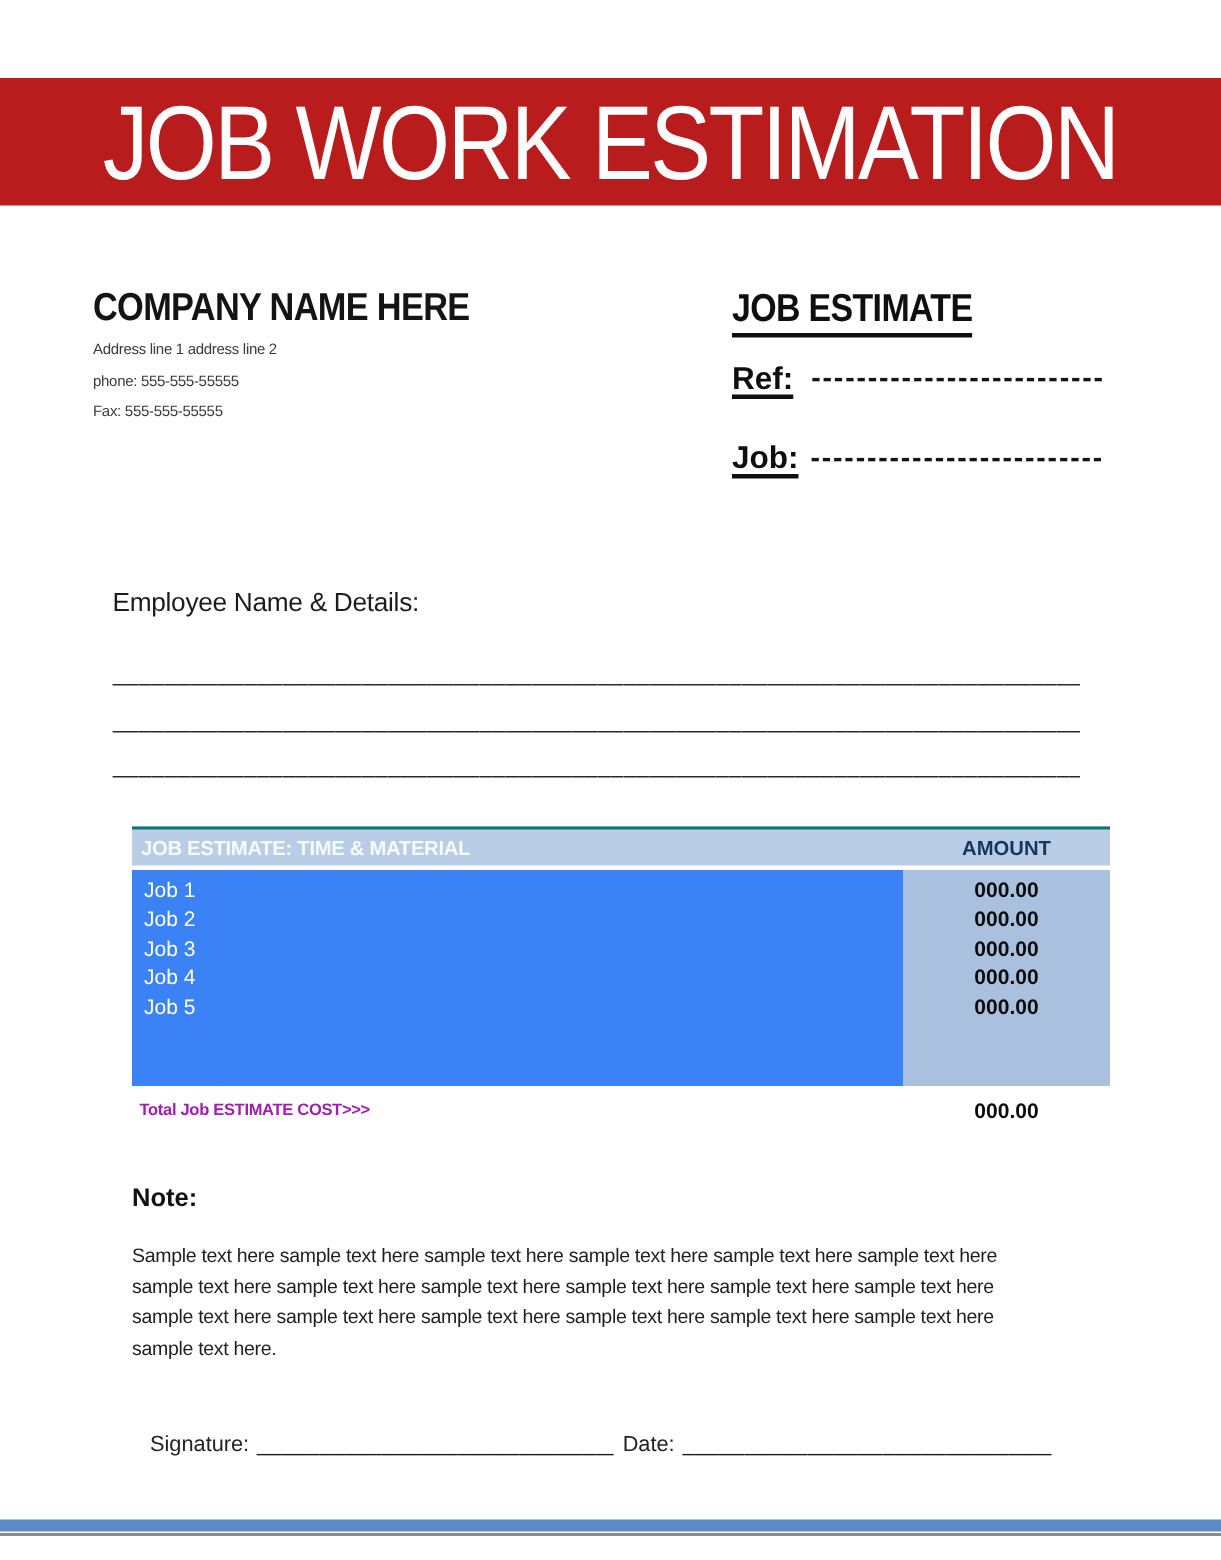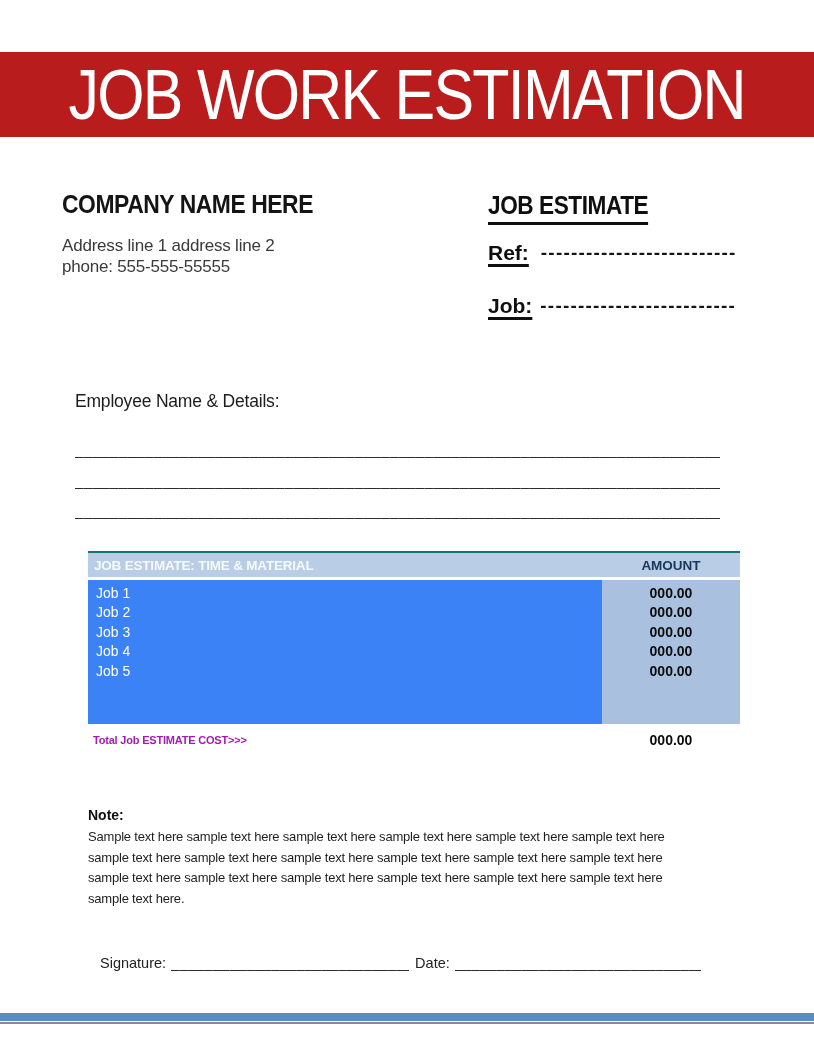--- a/index.html
+++ b/index.html
@@ -18,21 +18,21 @@
     color:#ffffff; font-size:70px; font-weight:400; letter-spacing:-2px;
     white-space:nowrap; transform:scaleX(0.87); line-height:1;
   }
 
   
   .company { position:absolute; left:62px; top:189px; }
   .company-name {
     font-size:26px; font-weight:700; color:#141414; letter-spacing:-0.5px;
     transform:scaleX(0.88); transform-origin:left center; white-space:nowrap;
   }
-  .company-lines { margin-top:16px; font-size:17px; color:#3a3a3a; line-height:20.5px; letter-spacing:-0.2px; }
+  .company-lines { margin-top:4px; font-size:10px; color:#3a3a3a; line-height:20.5px; letter-spacing:-0.2px; }
 
   
   .je-heading-wrap { position:absolute; left:488px; top:190px; }
   .je-heading {
     display:inline-block; font-size:26px; font-weight:700; color:#0f0f0f;
     letter-spacing:-0.5px; border-bottom:3px solid #0f0f0f; padding-bottom:1px;
     transform:scaleX(0.87); transform-origin:left center; white-space:nowrap;
   }
   .je-row { position:absolute; left:488px; display:flex; align-items:center; }
   .je-row.ref { top:241px; }
@@ -71,21 +71,21 @@
   .tbody { display:flex; height:144px; margin-top:3px; }
   .tb-left { flex:1; background:#3b82f6; padding-top:3px; }
   .tb-left .trow { height:19.5px; display:flex; align-items:center; padding-left:8px; color:#ffffff; font-size:14px; }
   .tb-right { width:138px; background:#a9c1de; padding-top:3px; }
   .tb-right .trow { height:19.5px; display:flex; align-items:center; justify-content:center; color:#0c0c0c; font-weight:700; font-size:14px; }
   .total-row { display:flex; margin-top:5px; height:22px; }
   .total-label { flex:1; display:flex; align-items:center; padding-left:5px; font-weight:700; font-size:11px; color:#a21caf; letter-spacing:-0.2px; }
   .total-amount { width:138px; display:flex; align-items:center; justify-content:center; font-weight:700; font-size:14px; color:#0c0c0c; }
 
   
-  .note-label { position:absolute; left:88px; top:807px; font-size:14px; font-weight:700; color:#111111; }
+  .note-label { position:absolute; left:88px; top:789px; font-size:17px; font-weight:700; color:#111111; }
   .note-text { position:absolute; left:88px; top:827px; font-size:13px; color:#1e1e1e; letter-spacing:-0.2px; }
   .note-text div { line-height:20.5px; white-space:nowrap; }
 
   
   .sig-row { position:absolute; left:100px; top:955px; display:flex; align-items:baseline; font-size:14.5px; color:#222222; }
   .sig-underline { width:238px; overflow:hidden; white-space:nowrap; margin:0 6px 0 5px; color:#1a1a1a; letter-spacing:0.3px; }
   .date-underline { width:246px; overflow:hidden; white-space:nowrap; margin-left:5px; color:#1a1a1a; letter-spacing:0.3px; }
 
   
   .bottom-bar { position:absolute; left:0; top:1013px; width:814px; height:8px; background:#5b8ac6; }
@@ -98,20 +98,21 @@
 
   <div class="banner">
     <div class="banner-title">JOB WORK ESTIMATION</div>
   </div>
 
   <div class="company">
     <div class="company-name">COMPANY NAME HERE</div>
     <div class="company-lines">
       <div>Address line 1 address line 2</div>
       <div>phone: 555-555-55555</div>
+      <div>Fax: 555-555-55555</div>
     </div>
   </div>
 
   <div class="je-heading-wrap">
     <div class="je-heading">JOB ESTIMATE</div>
   </div>
   <div class="je-row ref">
     <span class="je-label">Ref:</span>
     <span class="je-dashes">--------------------------</span>
   </div>

